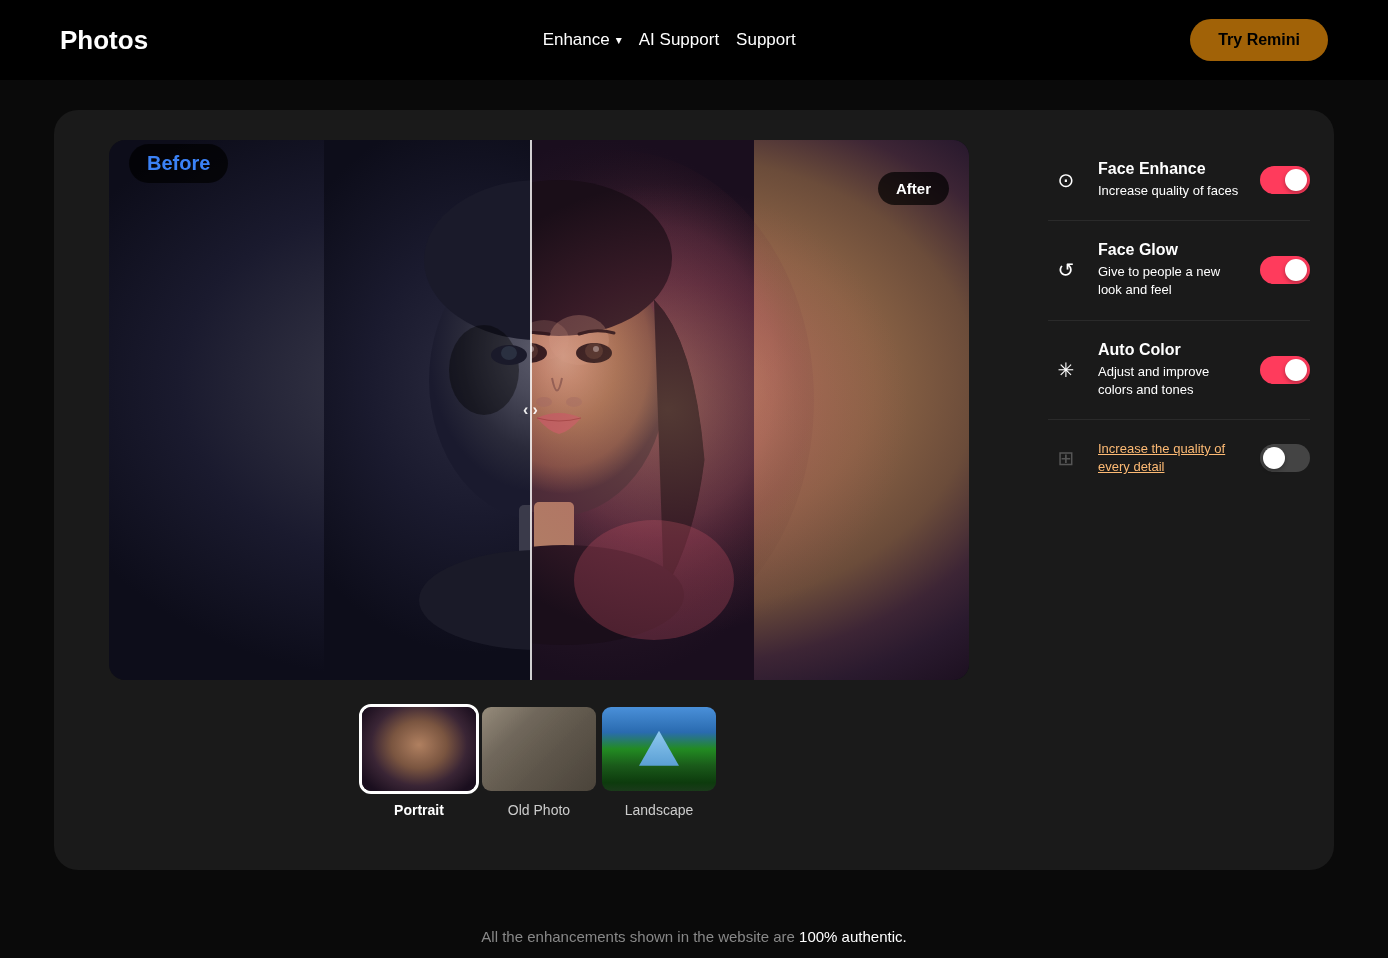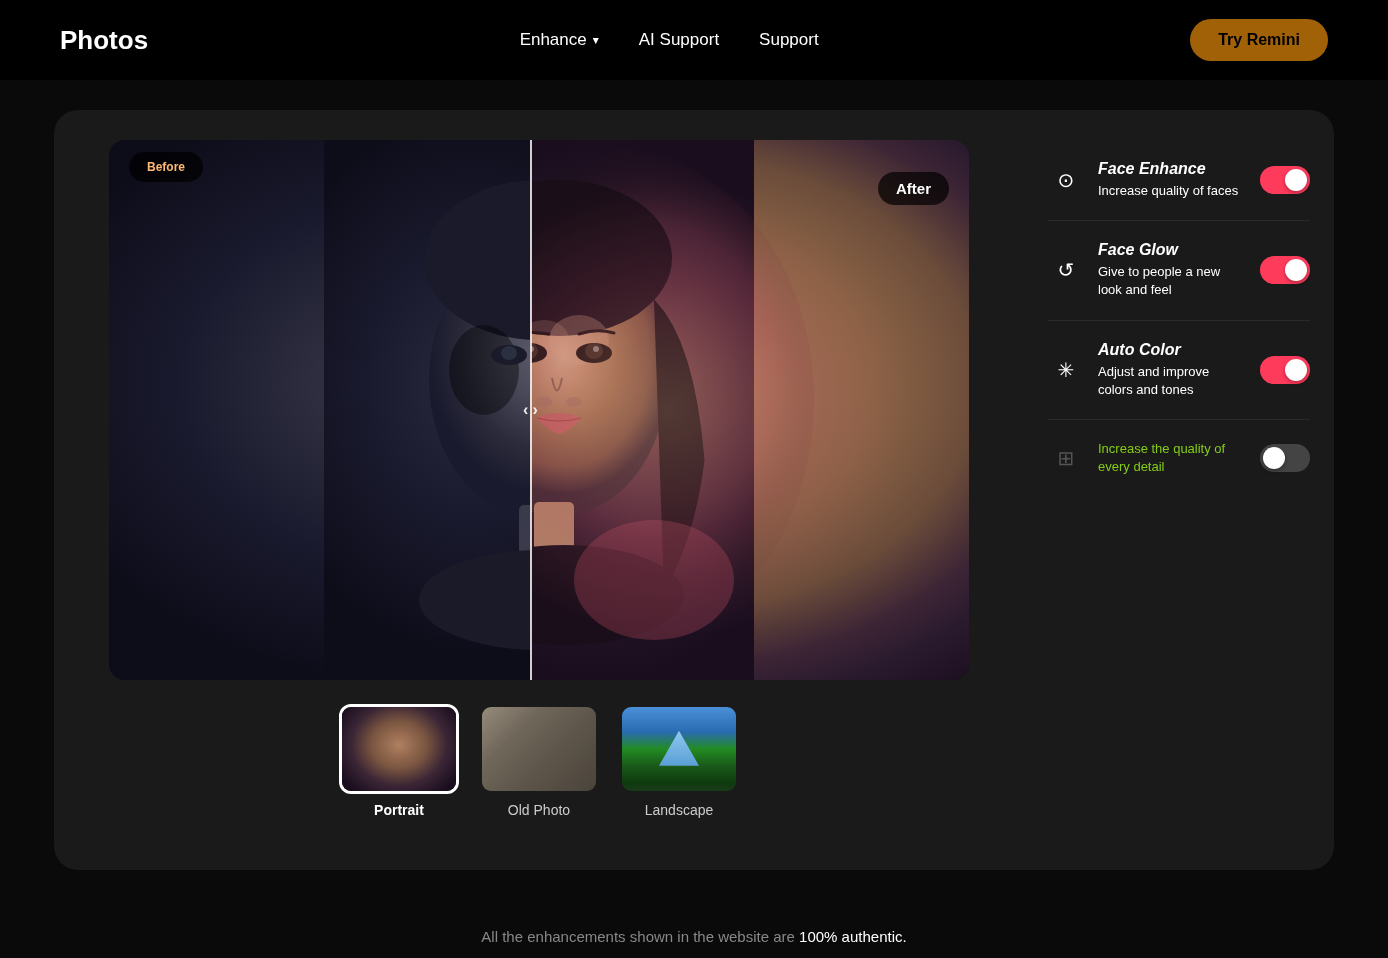--- a/index.html
+++ b/index.html
@@ -21,21 +21,21 @@
       background: #000;
     }
     .nav-logo {
       font-size: 26px;
       font-weight: 800;
       color: #fff;
     }
     .nav-links {
       display: flex;
       align-items: flex-start;
-      gap: 40px;
+      gap: 17px;
     }
     .nav-link {
       color: #fff;
       font-size: 17px;
       font-weight: 500;
       text-decoration: none;
       display: flex;
       align-items: center;
       gap: 6px;
       cursor: pointer;
@@ -139,48 +139,48 @@
 
     .drag-arrow {
       color: rgba(255,255,255,0.9);
       font-size: 16px;
       font-weight: bold;
     }
 
     
     .label-before {
       position: absolute;
-      top: 12px;
+      top: 4px;
       left: 20px;
       background: rgba(0,0,0,0.7);
-      color: #fdba74;
+      color: #3b82f6;
       padding: 8px 18px;
       border-radius: 20px;
-      font-size: 12px;
+      font-size: 20px;
       font-weight: 600;
       z-index: 5;
     }
 
     .label-after {
       position: absolute;
       top: 32px;
       right: 20px;
       background: rgba(0,0,0,0.7);
       color: #fff;
       padding: 8px 18px;
       border-radius: 20px;
       font-size: 15px;
       font-weight: 600;
       z-index: 5;
     }
 
     
     .thumbnails {
       display: flex;
-      gap: 20px;
+      gap: 0;
       margin-top: 24px;
       justify-content: center;
     }
 
     .thumb-item {
       display: flex;
       flex-direction: column;
       align-items: center;
       gap: 8px;
       cursor: pointer;
@@ -277,35 +277,35 @@
 
     .feature-text {
       flex: 1;
     }
 
     .feature-title {
       font-size: 16px;
       font-weight: 700;
       color: #fff;
       margin-bottom: 4px;
-      font-style: italic;
     }
 
     .feature-title.disabled {
       color: #555;
     }
 
     .feature-desc {
       font-size: 13px;
       color: #ffffff;
       line-height: 1.4;
     }
 
     .feature-desc.disabled {
-      color: #84cc16;
+      color: #fdba74;
+      text-decoration: underline;
     }
 
     
     .toggle {
       position: relative;
       width: 50px;
       height: 28px;
       flex-shrink: 0;
       cursor: pointer;
     }

